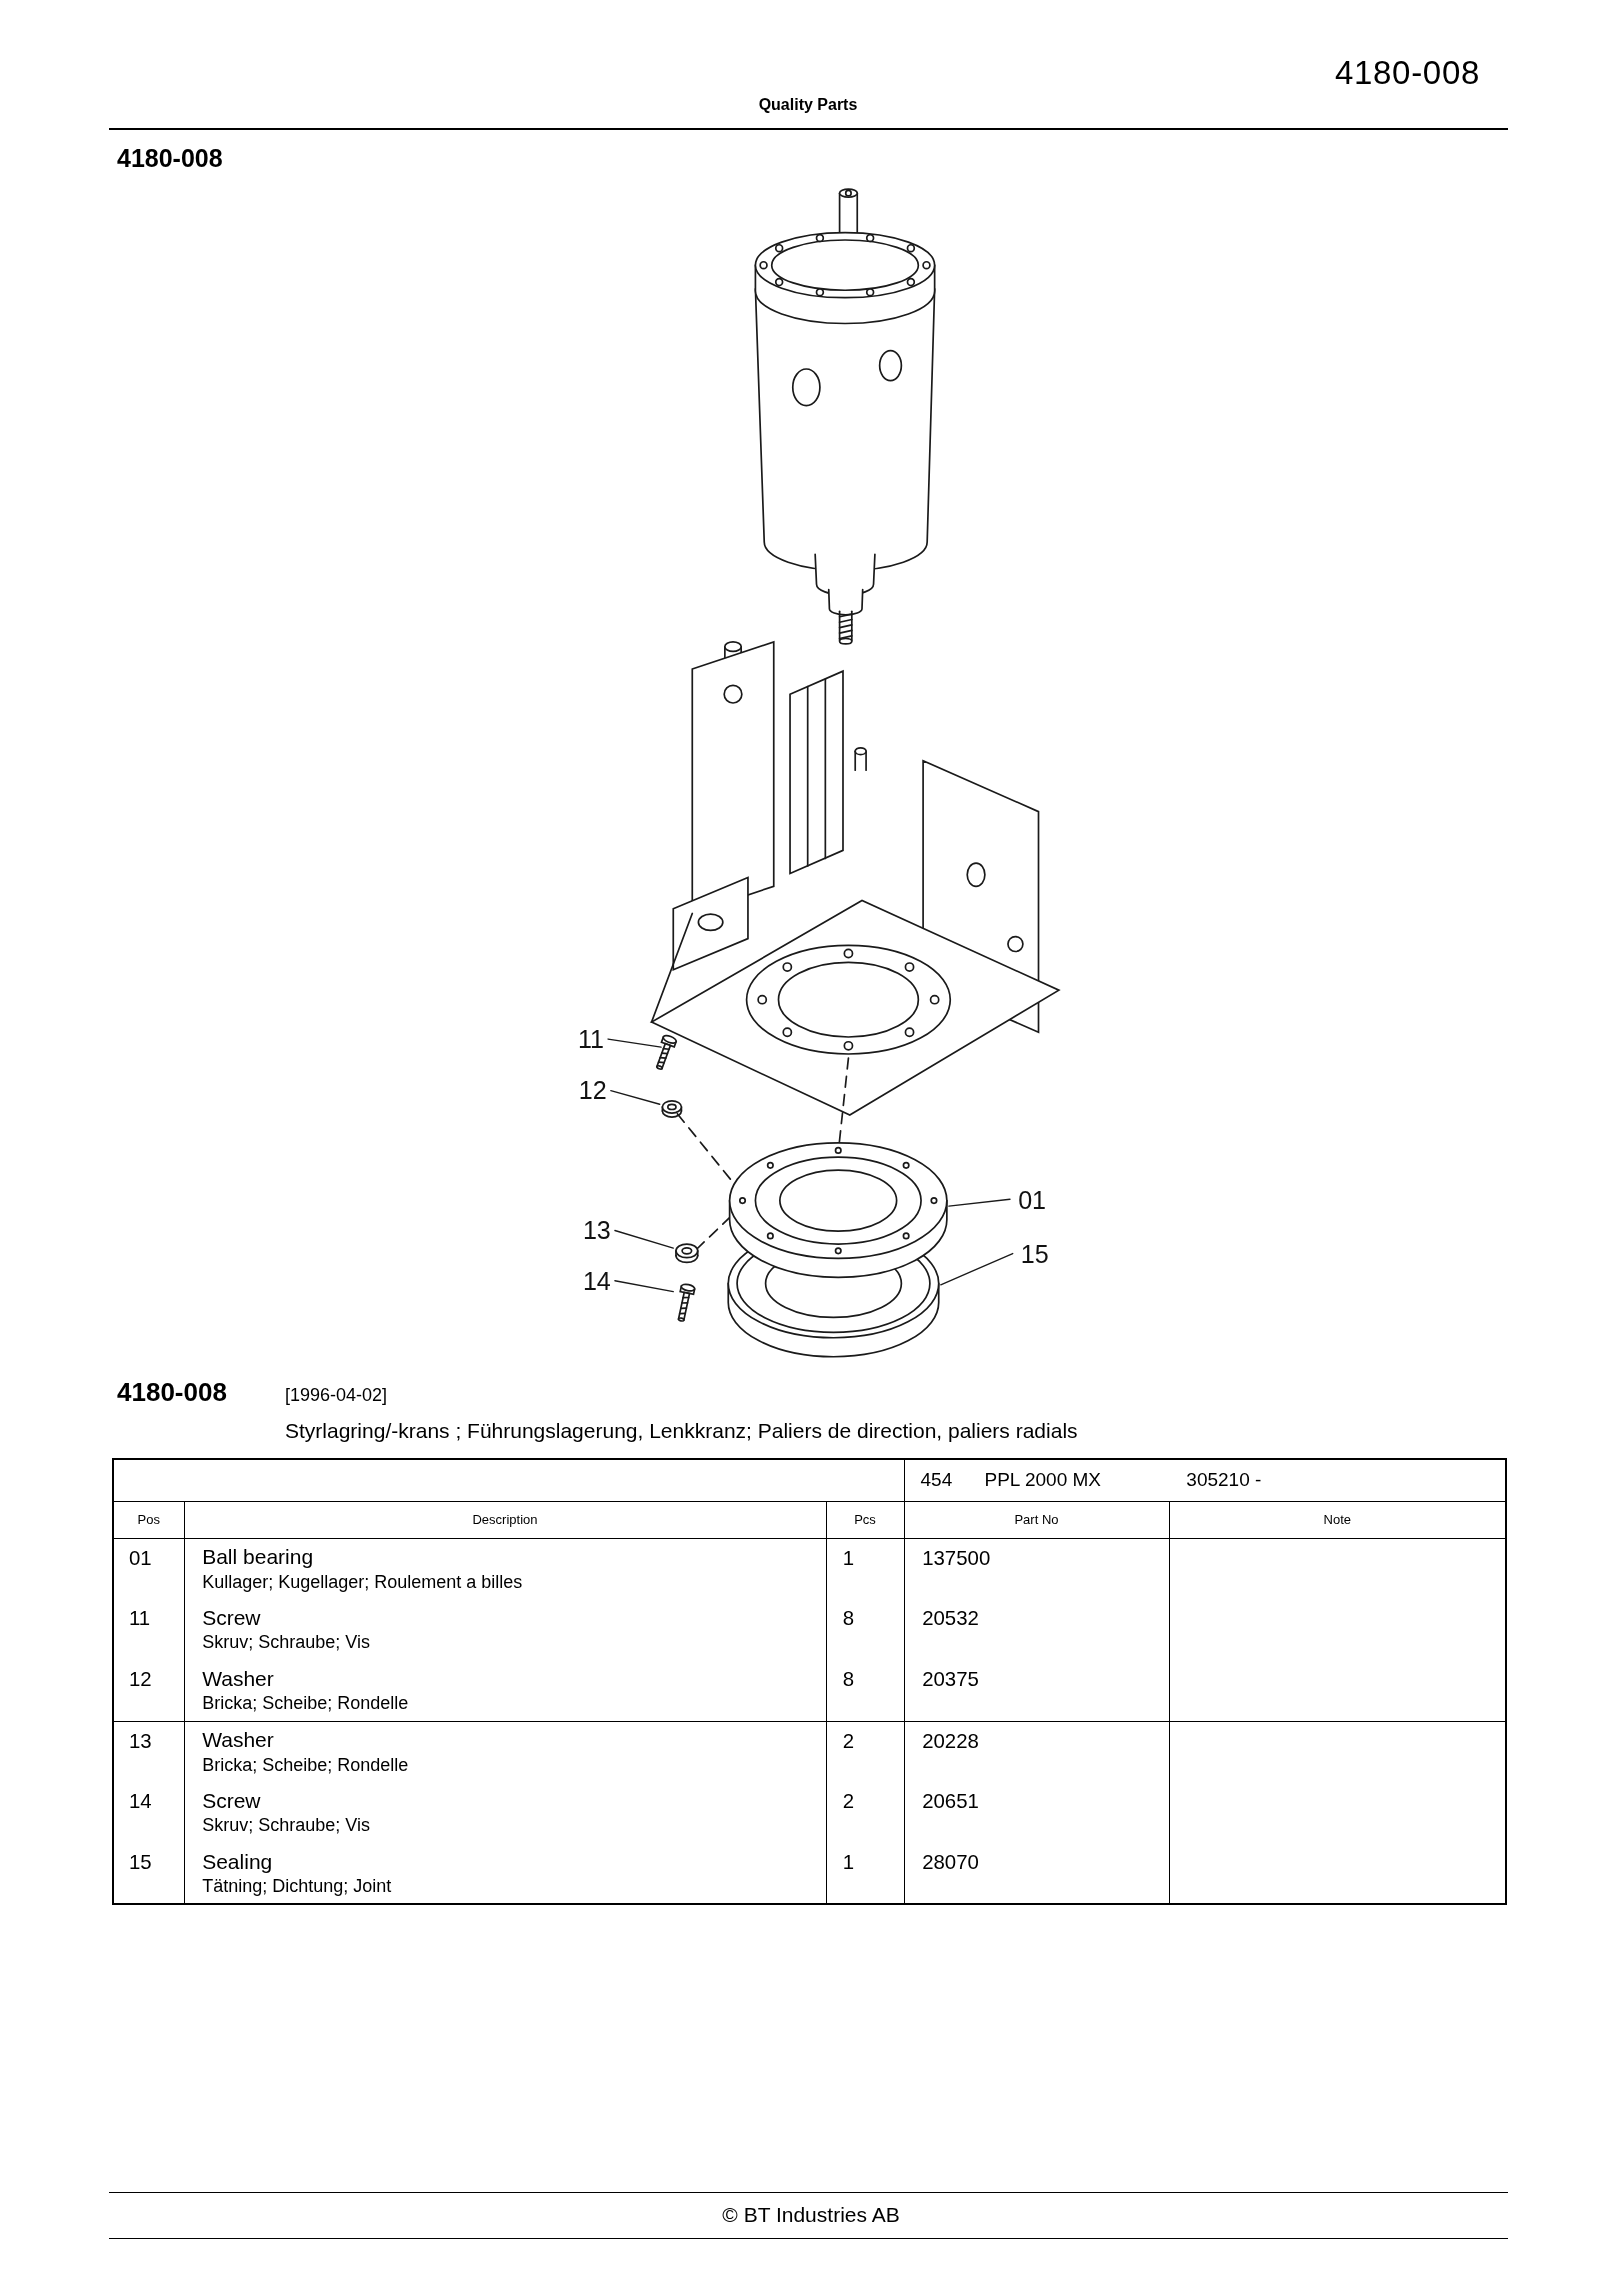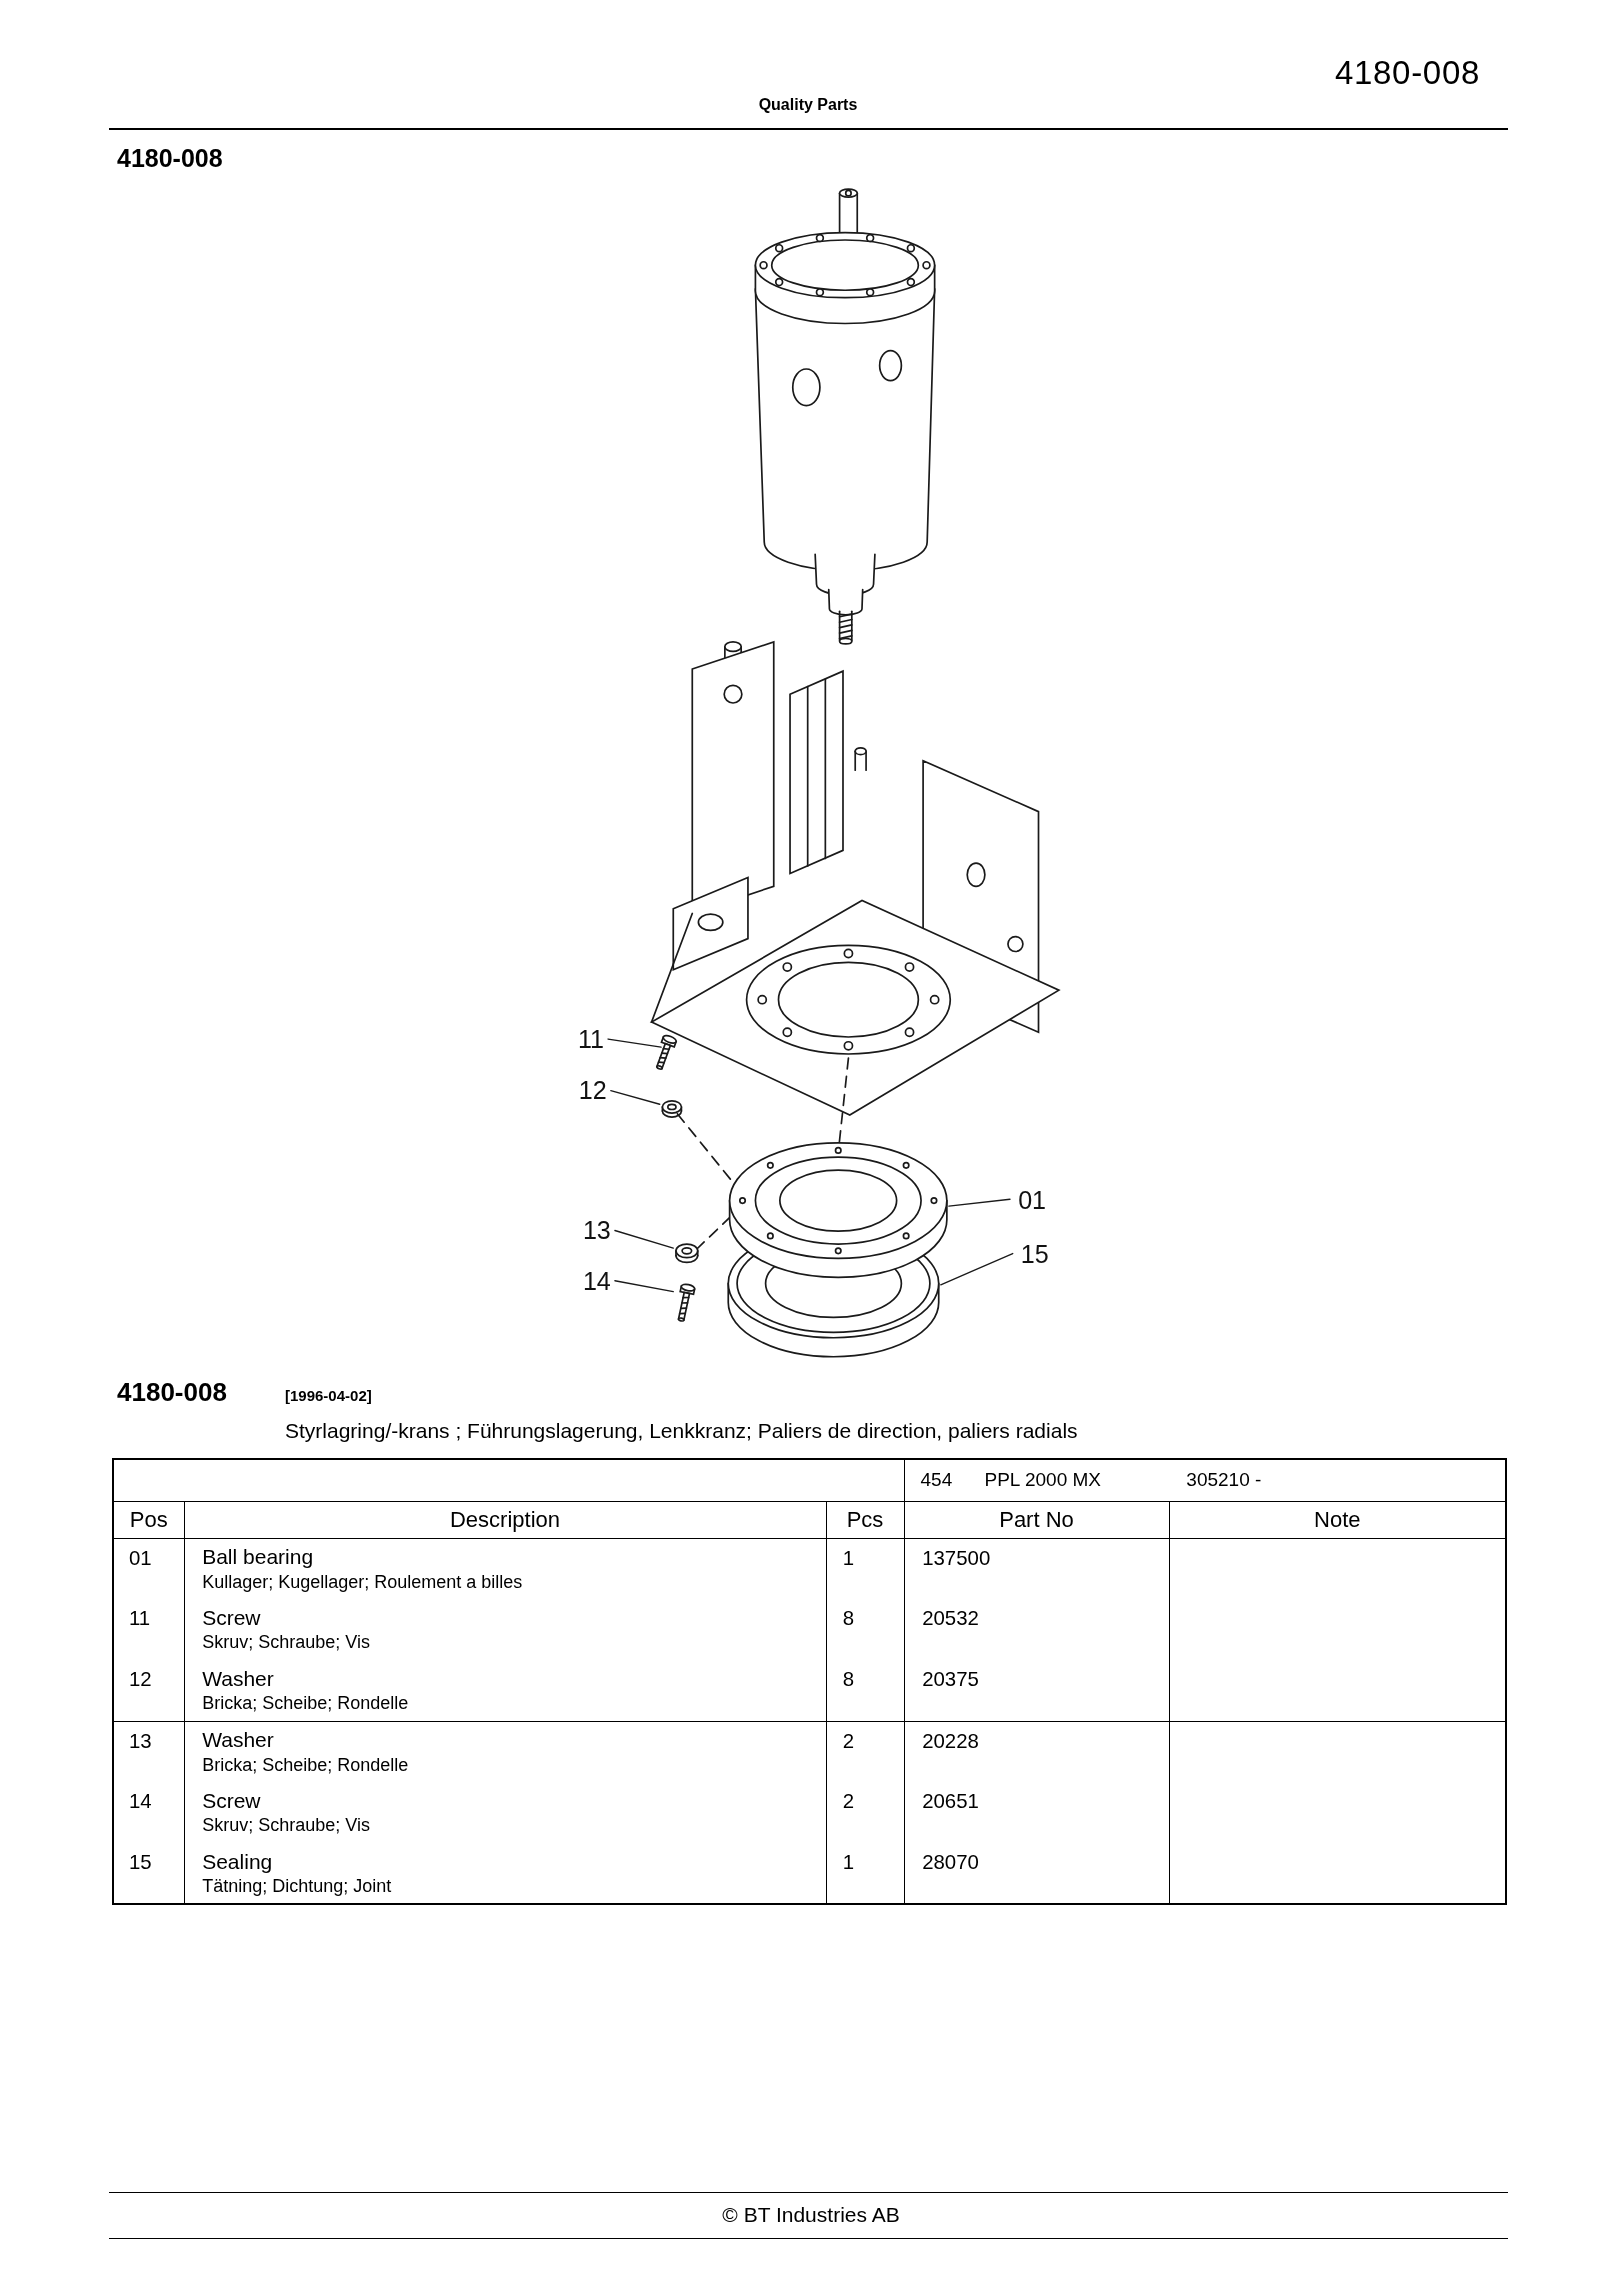--- a/index.html
+++ b/index.html
@@ -34,39 +34,39 @@
   svg text {
     font-family: "Liberation Sans", sans-serif;
     font-size: 37px; fill: #111;
   }
   .section {
     position: absolute; top: 1377px; left: 117px; width: 1388px;
     display: flex; align-items: baseline;
   }
   .section .num   { font-size: 26px; font-weight: bold; width: 168px; flex: none; }
   .section .title { font-size: 26px; font-weight: bold; flex: 1; }
-  .section .date  { font-size: 15px; font-weight: bold; flex: none; }
+  .section .date  { font-size: 18px; font-weight: normal; flex: none; }
   .subtitle {
     position: absolute; top: 1419px; left: 285px;
     font-size: 21px;
   }
   .parts-table-wrap { position: absolute; top: 1458px; left: 112px; }
   table.parts-table {
     border-collapse: collapse; table-layout: fixed;
     width: 1393px; border: 2px solid #000;
   }
   .parts-table td { padding: 0; vertical-align: top; }
   .v  { border-right: 1.4px solid #000; }
   .hb { border-bottom: 1.4px solid #000; }
   tr.model-row td { height: 42px; font-size: 19px; vertical-align: middle; }
   .model-cell { padding-left: 41px; }
   .model-cell .m1 { margin-right: 27px; padding-left: 16px; }
   .model-cell .m2 { margin-right: 80px; }
   tr.cols-row td {
-    height: 37px; font-size: 22px; text-align: center; vertical-align: middle;
+    height: 37px; font-size: 13px; text-align: center; vertical-align: middle;
   }
   tr.data-row td { height: 61px; }
   td.pos-cell    { padding: 8.1px 0 0 15px; font-size: 20.4px; }
   td.desc-cell   { padding: 6.8px 0 0 17.7px; }
   .desc-main     { font-size: 21px; }
   .desc-sub      { font-size: 18px; margin-top: 2.7px; }
   td.pcs-cell    { padding: 8.1px 0 0 16.3px; font-size: 20.4px; }
   td.partno-cell { padding: 8.1px 0 0 17.7px; font-size: 20.4px; }
   tr.group-start td { border-top: 1.4px solid #000; }
   .footer-rule-top {

